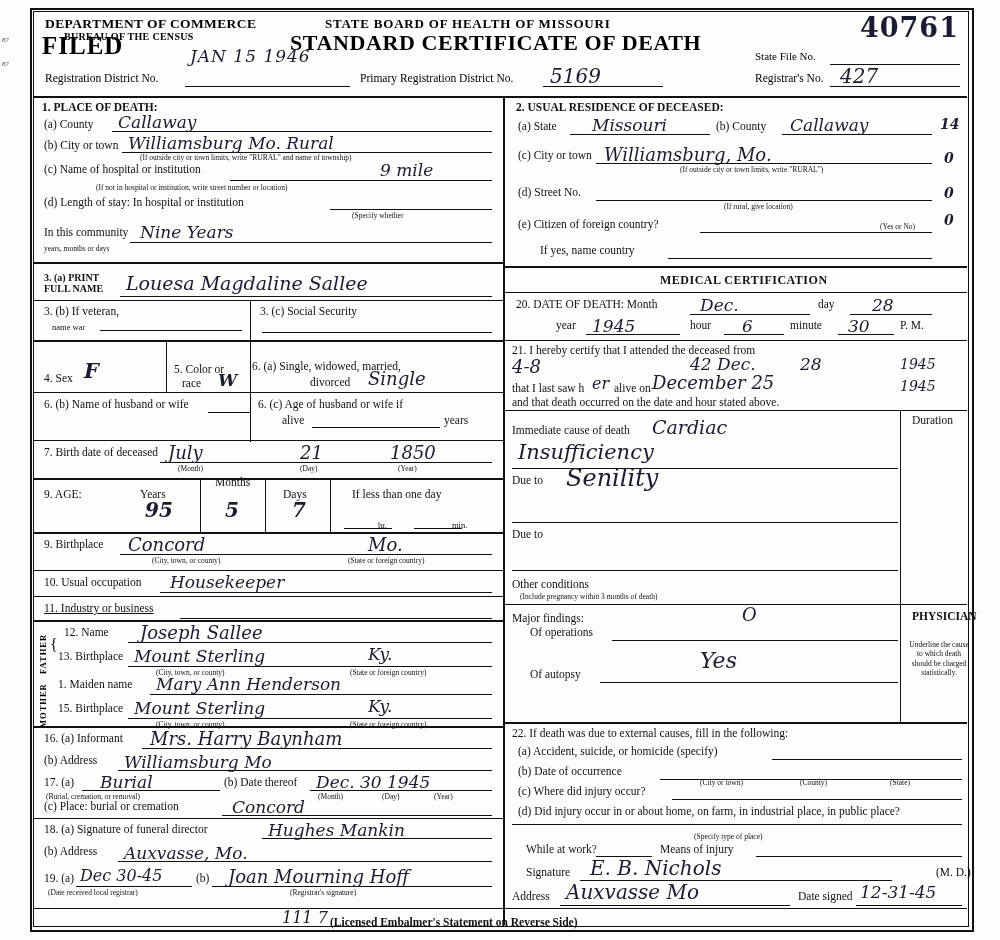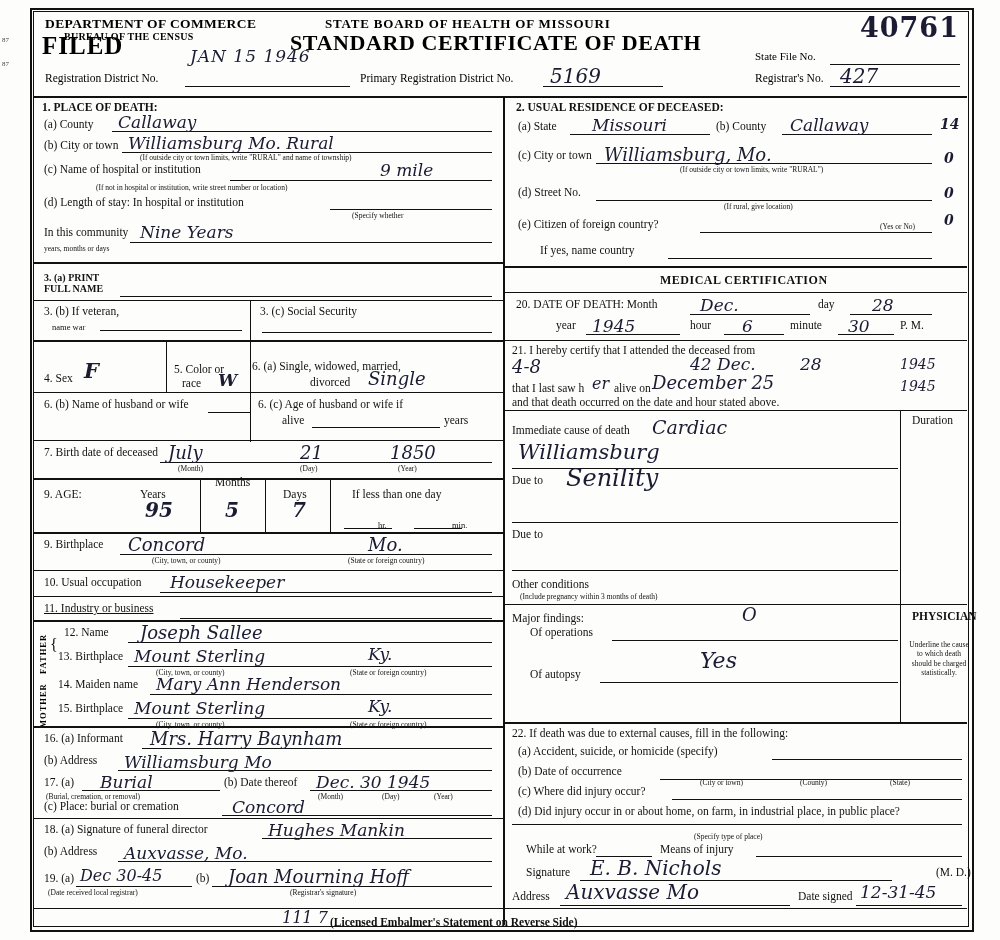--- a/index.html
+++ b/index.html
@@ -112,20 +112,21 @@
   <div class="lbl" style="left:44px;top:226px;">In this community</div>
   <div class="hline" style="left:130px;top:242px;width:362px;"></div>
   <div class="ink" style="left:140px;top:222px;font-size:17px;">Nine Years</div>
   <div class="lbl xs" style="left:44px;top:244px;">years, months or days</div>
 
   <div class="hline" style="left:33px;top:262px;width:470px;height:2px;"></div>
 
   <div class="lbl bold" style="left:44px;top:272px;font-size:10px;">3. (a) PRINT</div>
   <div class="lbl bold" style="left:44px;top:283px;font-size:10px;">FULL NAME</div>
   <div class="hline" style="left:120px;top:296px;width:372px;"></div>
+  <div class="ink" style="left:126px;top:272px;font-size:19px;">Louesa Magdaline Sallee</div>
 
   <div class="hline" style="left:33px;top:300px;width:470px;"></div>
 
   <div class="lbl" style="left:44px;top:305px;">3. (b) If veteran,</div>
   <div class="lbl sm" style="left:52px;top:322px;">name war</div>
   <div class="hline" style="left:100px;top:330px;width:142px;"></div>
   <div class="ink" style="left:196px;top:314px;font-size:15px;"></div>
   <div class="vline" style="left:250px;top:300px;height:40px;"></div>
   <div class="lbl" style="left:260px;top:305px;">3. (c) Social Security</div>
   <div class="hline" style="left:262px;top:332px;width:230px;"></div>
@@ -212,21 +213,21 @@
   <div class="hline" style="left:128px;top:642px;width:364px;"></div>
   <div class="ink" style="left:140px;top:622px;font-size:18px;">Joseph Sallee</div>
 
   <div class="lbl" style="left:58px;top:650px;">13. Birthplace</div>
   <div class="hline" style="left:128px;top:666px;width:364px;"></div>
   <div class="ink" style="left:134px;top:646px;font-size:17px;">Mount Sterling</div>
   <div class="ink" style="left:368px;top:644px;font-size:17px;">Ky.</div>
   <div class="lbl xs" style="left:156px;top:668px;">(City, town, or county)</div>
   <div class="lbl xs" style="left:350px;top:668px;">(State or foreign country)</div>
 
-  <div class="lbl" style="left:58px;top:678px;">14. Maiden name</div>
+  <div class="lbl" style="left:58px;top:678px;">1. Maiden name</div>
   <div class="hline" style="left:150px;top:694px;width:342px;"></div>
   <div class="ink" style="left:156px;top:674px;font-size:17px;">Mary Ann Henderson</div>
 
   <div class="lbl" style="left:58px;top:702px;">15. Birthplace</div>
   <div class="hline" style="left:128px;top:718px;width:364px;"></div>
   <div class="ink" style="left:134px;top:698px;font-size:17px;">Mount Sterling</div>
   <div class="ink" style="left:368px;top:696px;font-size:17px;">Ky.</div>
   <div class="lbl xs" style="left:156px;top:720px;">(City, town, or county)</div>
   <div class="lbl xs" style="left:350px;top:720px;">(State or foreign country)</div>
 
@@ -340,21 +341,21 @@
   <div class="ink" style="left:652px;top:372px;font-size:18px;">December 25</div>
   <div class="ink" style="left:900px;top:378px;font-size:14px;">1945</div>
   <div class="lbl" style="left:512px;top:396px;">and that death occurred on the date and hour stated above.</div>
 
   <div class="hline" style="left:505px;top:410px;width:462px;"></div>
   <div class="vline" style="left:900px;top:410px;height:195px;"></div>
   <div class="lbl" style="left:912px;top:414px;">Duration</div>
 
   <div class="lbl" style="left:512px;top:424px;">Immediate cause of death</div>
   <div class="ink" style="left:652px;top:416px;font-size:19px;">Cardiac</div>
-  <div class="ink" style="left:518px;top:440px;font-size:21px;">Williamsburg</div>
+  <div class="ink" style="left:518px;top:440px;font-size:21px;">Insufficiency</div>
   <div class="hline" style="left:512px;top:468px;width:386px;"></div>
 
   <div class="lbl" style="left:512px;top:474px;">Due to</div>
   <div class="ink" style="left:566px;top:464px;font-size:24px;">Senility</div>
   <div class="hline" style="left:512px;top:522px;width:386px;"></div>
 
   <div class="lbl" style="left:512px;top:528px;">Due to</div>
   <div class="hline" style="left:512px;top:570px;width:386px;"></div>
 
   <div class="lbl" style="left:512px;top:578px;">Other conditions</div>

